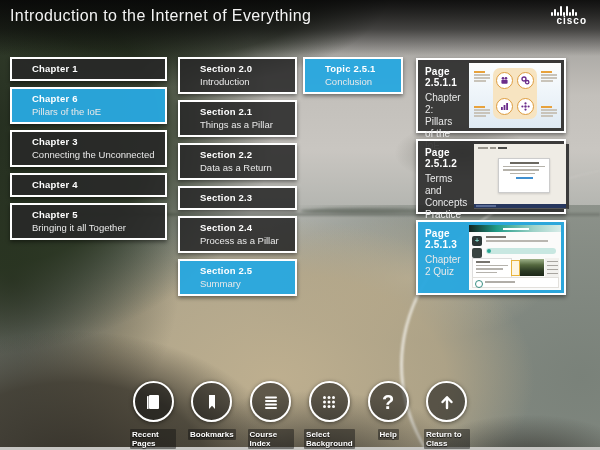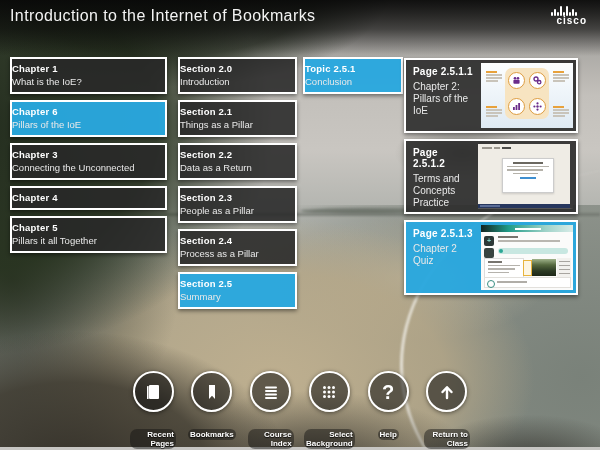--- a/index.html
+++ b/index.html
@@ -39,22 +39,22 @@
   .brand{position:absolute;right:13px;top:5px;width:46px;text-align:right;}
   .brand-bars{display:flex;align-items:flex-end;justify-content:center;gap:1px;height:11px;}
   .brand-bars i{display:block;width:2px;background:#fff;border-radius:1px;}
   .brand-name{color:#fff;font-size:10px;font-weight:bold;letter-spacing:1px;line-height:10px;}
 
   
   .col{position:absolute;top:57px;display:flex;flex-direction:column;gap:6px;}
   .col-chapters{left:10px;width:157px;}
   .col-sections{left:178px;width:119px;}
   .col-topics{left:303px;width:100px;}
-  .col-pages{left:404px;width:174px;top:58px;}
-  .mi{border:2px solid #fff;background:rgba(40,40,40,.88);color:#fff;padding:4px 6px 5px 0;
+  .col-pages{left:416px;width:150px;top:58px;}
+  .mi{border:2px solid #fff;background:rgba(40,40,40,.88);color:#fff;padding:4px 6px 5px 20px;
     box-shadow:0 2px 4px rgba(0,0,0,.45);cursor:pointer;}
   .mi.active{background:rgba(41,168,223,.96);}
   .mi-t{font-size:9.5px;font-weight:bold;letter-spacing:.2px;line-height:11px;}
   .mi-s{font-size:9.5px;color:#e9e9e9;line-height:11px;margin-top:2px;}
   .pg{display:flex;height:71px;padding:0;align-items:stretch;}
   .pg-text{flex:1;padding:6px 4px 4px 7px;}
   .pg .mi-t{font-size:10px;}
   .pg .mi-s{font-size:10px;margin-top:4px;line-height:12px;}
   .thumb{width:92px;margin:3px;position:relative;overflow:hidden;flex:none;}
 
@@ -106,22 +106,22 @@
   .tq-bottom u{position:absolute;left:2px;top:1.5px;width:6px;height:6px;border:1.2px solid #3a8f83;border-radius:50%;display:block;}
   .tq-bottom i{position:absolute;left:12px;top:3px;width:30px;height:1.5px;background:#b0ada7;display:block;}
 
   
   .toolbar{position:absolute;left:50%;transform:translateX(-50%);bottom:1px;width:340px;
     display:flex;justify-content:space-between;}
   .tool{width:46px;display:flex;flex-direction:column;align-items:center;cursor:pointer;}
   .tool-circle{width:37px;height:37px;border-radius:50%;border:2.6px solid #fff;
     background:rgba(18,18,18,.55);display:flex;align-items:center;justify-content:center;
     box-shadow:0 1px 4px rgba(0,0,0,.5);}
-  .tool-label{margin-top:17px;font-size:8px;font-weight:bold;color:#fff;text-align:right;line-height:9px;
-    background:rgba(15,15,15,.45);padding:1px 2px;border-radius:7px;min-height:9px;
+  .tool-label{margin-top:7px;font-size:8px;font-weight:bold;color:#fff;text-align:left;line-height:9px;
+    background:rgba(15,15,15,.45);padding:1px 2px;border-radius:1px;min-height:9px;
     text-shadow:0 1px 1px rgba(0,0,0,.8);}
   .glyph-q{color:#fff;font-size:20px;font-weight:bold;line-height:20px;font-family:"Liberation Sans",sans-serif;}
 </style>
 </head>
 <body>
 
 <div class="screen">
 
   <div class="bg">
     <div class="bg-base"></div>
@@ -129,75 +129,73 @@
     <div class="bg-island"></div>
     <div class="bg-shoreline"></div>
     <div class="bg-beach"></div>
     <div class="bg-foam"></div>
     <div class="bg-forest"></div>
     <div class="bg-rocks"></div>
     <div class="bg-bottomstrip"></div>
   </div>
 
   <div class="header">
-    <div class="header-title">Introduction to the Internet of Bookmarks</div>
+    <div class="header-title">Introduction to the Internet of Everything</div>
     <div class="brand">
       <div class="brand-bars">
         <i style="height:4px"></i>
           <i style="height:7px"></i>
           <i style="height:4px"></i>
         <i style="height:10px"></i>
           <i style="height:4px"></i>
           <i style="height:10px"></i>
         <i style="height:4px"></i>
           <i style="height:7px"></i>
           <i style="height:4px"></i>
       </div>
       <div class="brand-name">cisco</div>
     </div>
   </div>
 
   <div class="col col-chapters">
     <div class="mi">
       <div class="mi-t">Chapter 1</div>
-      <div class="mi-s">What is the IoE?</div>
     </div>
     <div class="mi active">
       <div class="mi-t">Chapter 6</div>
       <div class="mi-s">Pillars of the IoE</div>
     </div>
     <div class="mi">
       <div class="mi-t">Chapter 3</div>
       <div class="mi-s">Connecting the Unconnected</div>
     </div>
     <div class="mi">
       <div class="mi-t">Chapter 4</div>
     </div>
     <div class="mi">
       <div class="mi-t">Chapter 5</div>
-      <div class="mi-s">Pillars it all Together</div>
+      <div class="mi-s">Bringing it all Together</div>
     </div>
   </div>
 
   <div class="col col-sections">
     <div class="mi">
       <div class="mi-t">Section 2.0</div>
       <div class="mi-s">Introduction</div>
     </div>
     <div class="mi">
       <div class="mi-t">Section 2.1</div>
       <div class="mi-s">Things as a Pillar</div>
     </div>
     <div class="mi">
       <div class="mi-t">Section 2.2</div>
       <div class="mi-s">Data as a Return</div>
     </div>
     <div class="mi">
       <div class="mi-t">Section 2.3</div>
-      <div class="mi-s">People as a Pillar</div>
     </div>
     <div class="mi">
       <div class="mi-t">Section 2.4</div>
       <div class="mi-s">Process as a Pillar</div>
     </div>
     <div class="mi active">
       <div class="mi-t">Section 2.5</div>
       <div class="mi-s">Summary</div>
     </div>
   </div>

